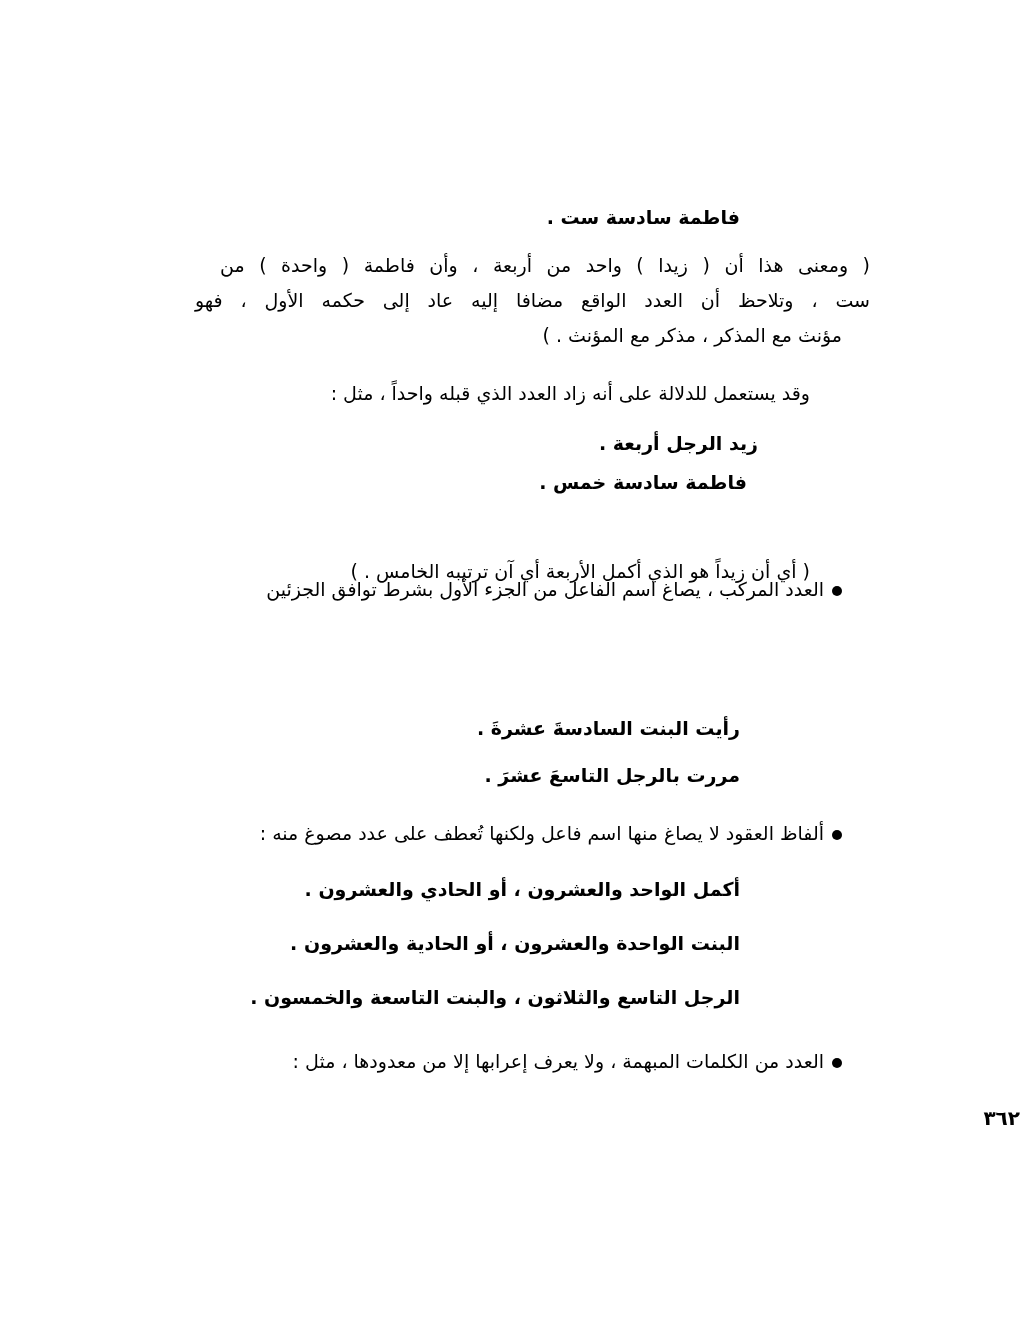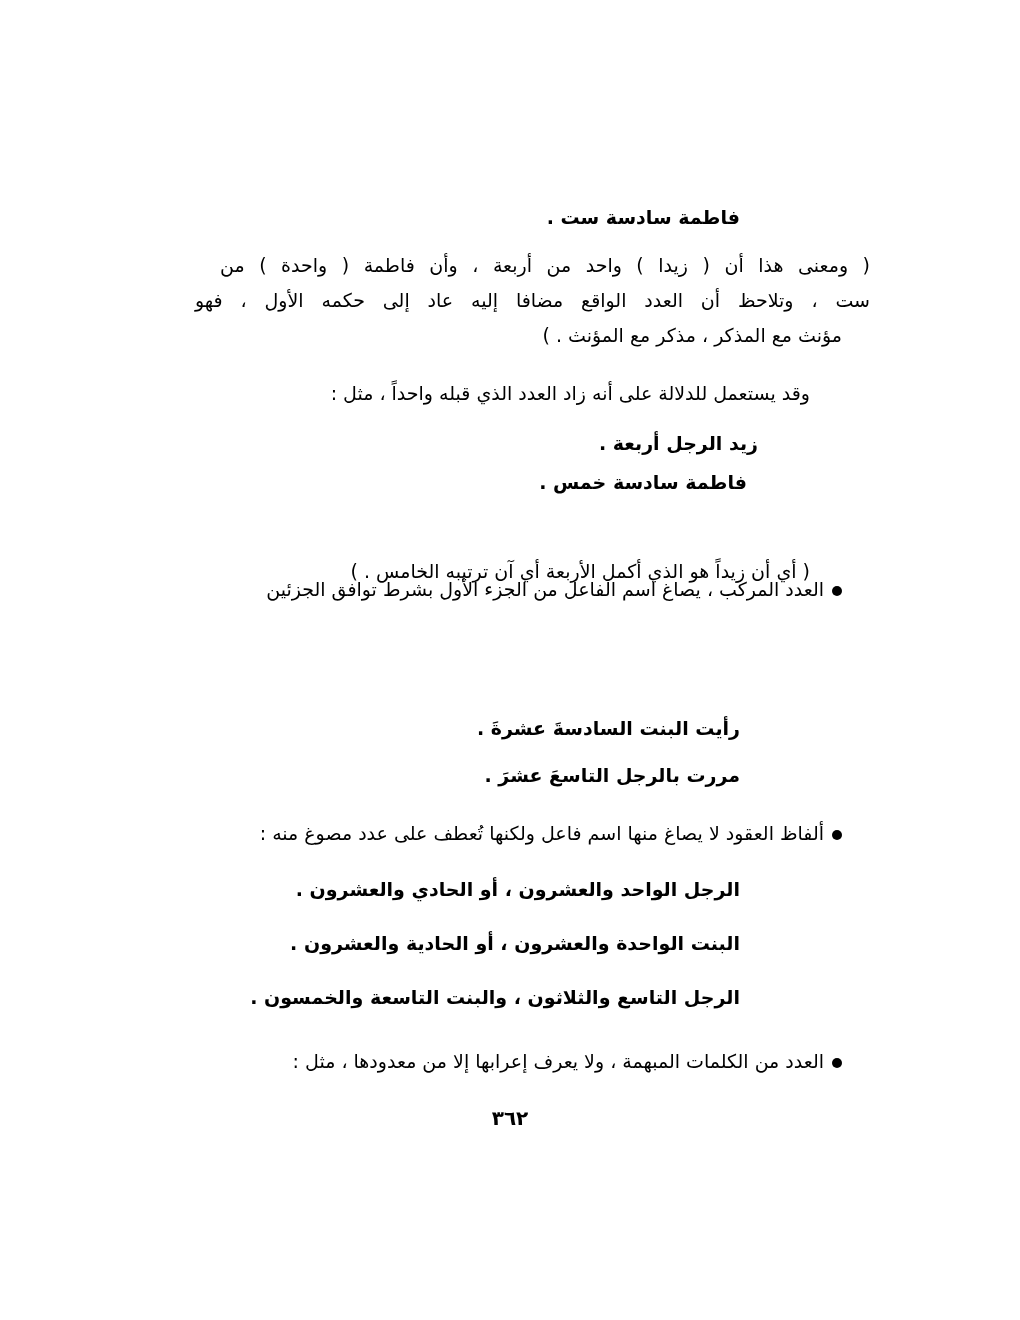--- a/index.html
+++ b/index.html
@@ -4,21 +4,21 @@
 <style>
   html, body { margin: 0; padding: 0; background: #ffffff; }
   body { width: 1020px; height: 1320px; position: relative; overflow: hidden;
          font-family: "DejaVu Sans", sans-serif; color: #000; }
   .page { position: absolute; left: 0; top: 0; width: 1020px; height: 1112px; }
   .line { position: absolute; direction: rtl; white-space: nowrap; font-size: 19px; line-height: 30px; }
   .bold { font-weight: bold; font-size: 19px; }
   .just { text-align: justify; text-align-last: justify; }
   .bullet-dot { display: inline-block; width: 10px; height: 10px; border-radius: 50%;
                 background: #000; margin-left: 8px; vertical-align: middle; }
-  .pagenum { position: absolute; left: 0; width: 1020px; text-align: center; top: 1106px;
+  .pagenum { position: absolute; left: 0; width: 1020px; text-align: right; top: 1106px;
              font-size: 20px; font-weight: bold; direction: rtl; }
 </style>
 </head>
 <body>
 
 <div class="page">
 
   <div class="line bold" style="top:202px; right:280px;">فاطمة سادسة ست .</div>
 
   <div class="line just" style="top:250px; right:150px; width:650px;margin-left:31px;">( ومعنى هذا أن ( زيدا ) واحد من أربعة ، وأن فاطمة ( واحدة ) من</div>
@@ -36,21 +36,21 @@
     <span class="bullet-dot"></span><span>العدد المركب ، يصاغ اسم الفاعل من الجزء الأول بشرط توافق الجزئين</span>
   </div>
 
   <div class="line bold" style="top:713px; right:280px;">رأيت البنت السادسةَ عشرةَ .</div>
   <div class="line bold" style="top:760px; right:280px;">مررت بالرجل التاسعَ عشرَ .</div>
 
   <div class="line" style="top:818px; right:178px;">
     <span class="bullet-dot"></span><span>ألفاظ العقود لا يصاغ منها اسم فاعل ولكنها تُعطف على عدد مصوغ منه :</span>
   </div>
 
-  <div class="line bold" style="top:874px; right:280px;">الرجل الواحد والعشرون ، أو الحادي والعشرون .</div>
+  <div class="line bold" style="top:874px; right:280px;">أكمل الواحد والعشرون ، أو الحادي والعشرون .</div>
   <div class="line bold" style="top:928px; right:280px;">البنت الواحدة والعشرون ، أو الحادية والعشرون .</div>
   <div class="line bold" style="top:982px; right:280px;">الرجل التاسع والثلاثون ، والبنت التاسعة والخمسون .</div>
 
   <div class="line" style="top:1046px; right:178px;">
     <span class="bullet-dot"></span><span>العدد من الكلمات المبهمة ، ولا يعرف إعرابها إلا من معدودها ، مثل :</span>
   </div>
 
   <div class="pagenum">٣٦٢</div>
 </div>
 

